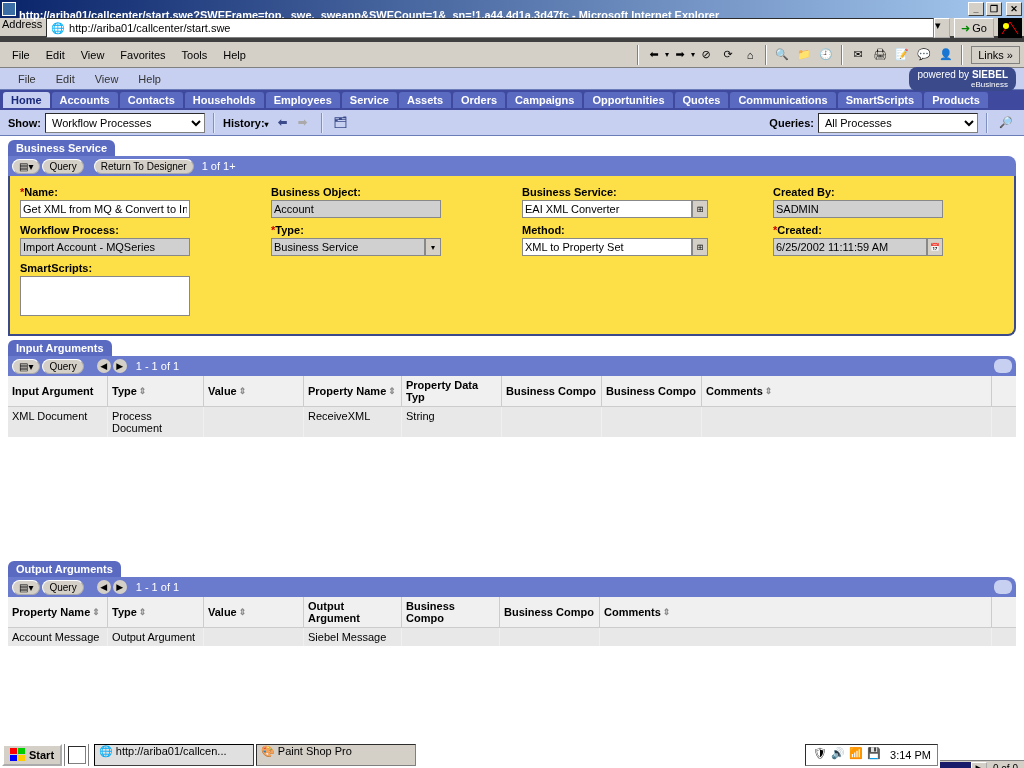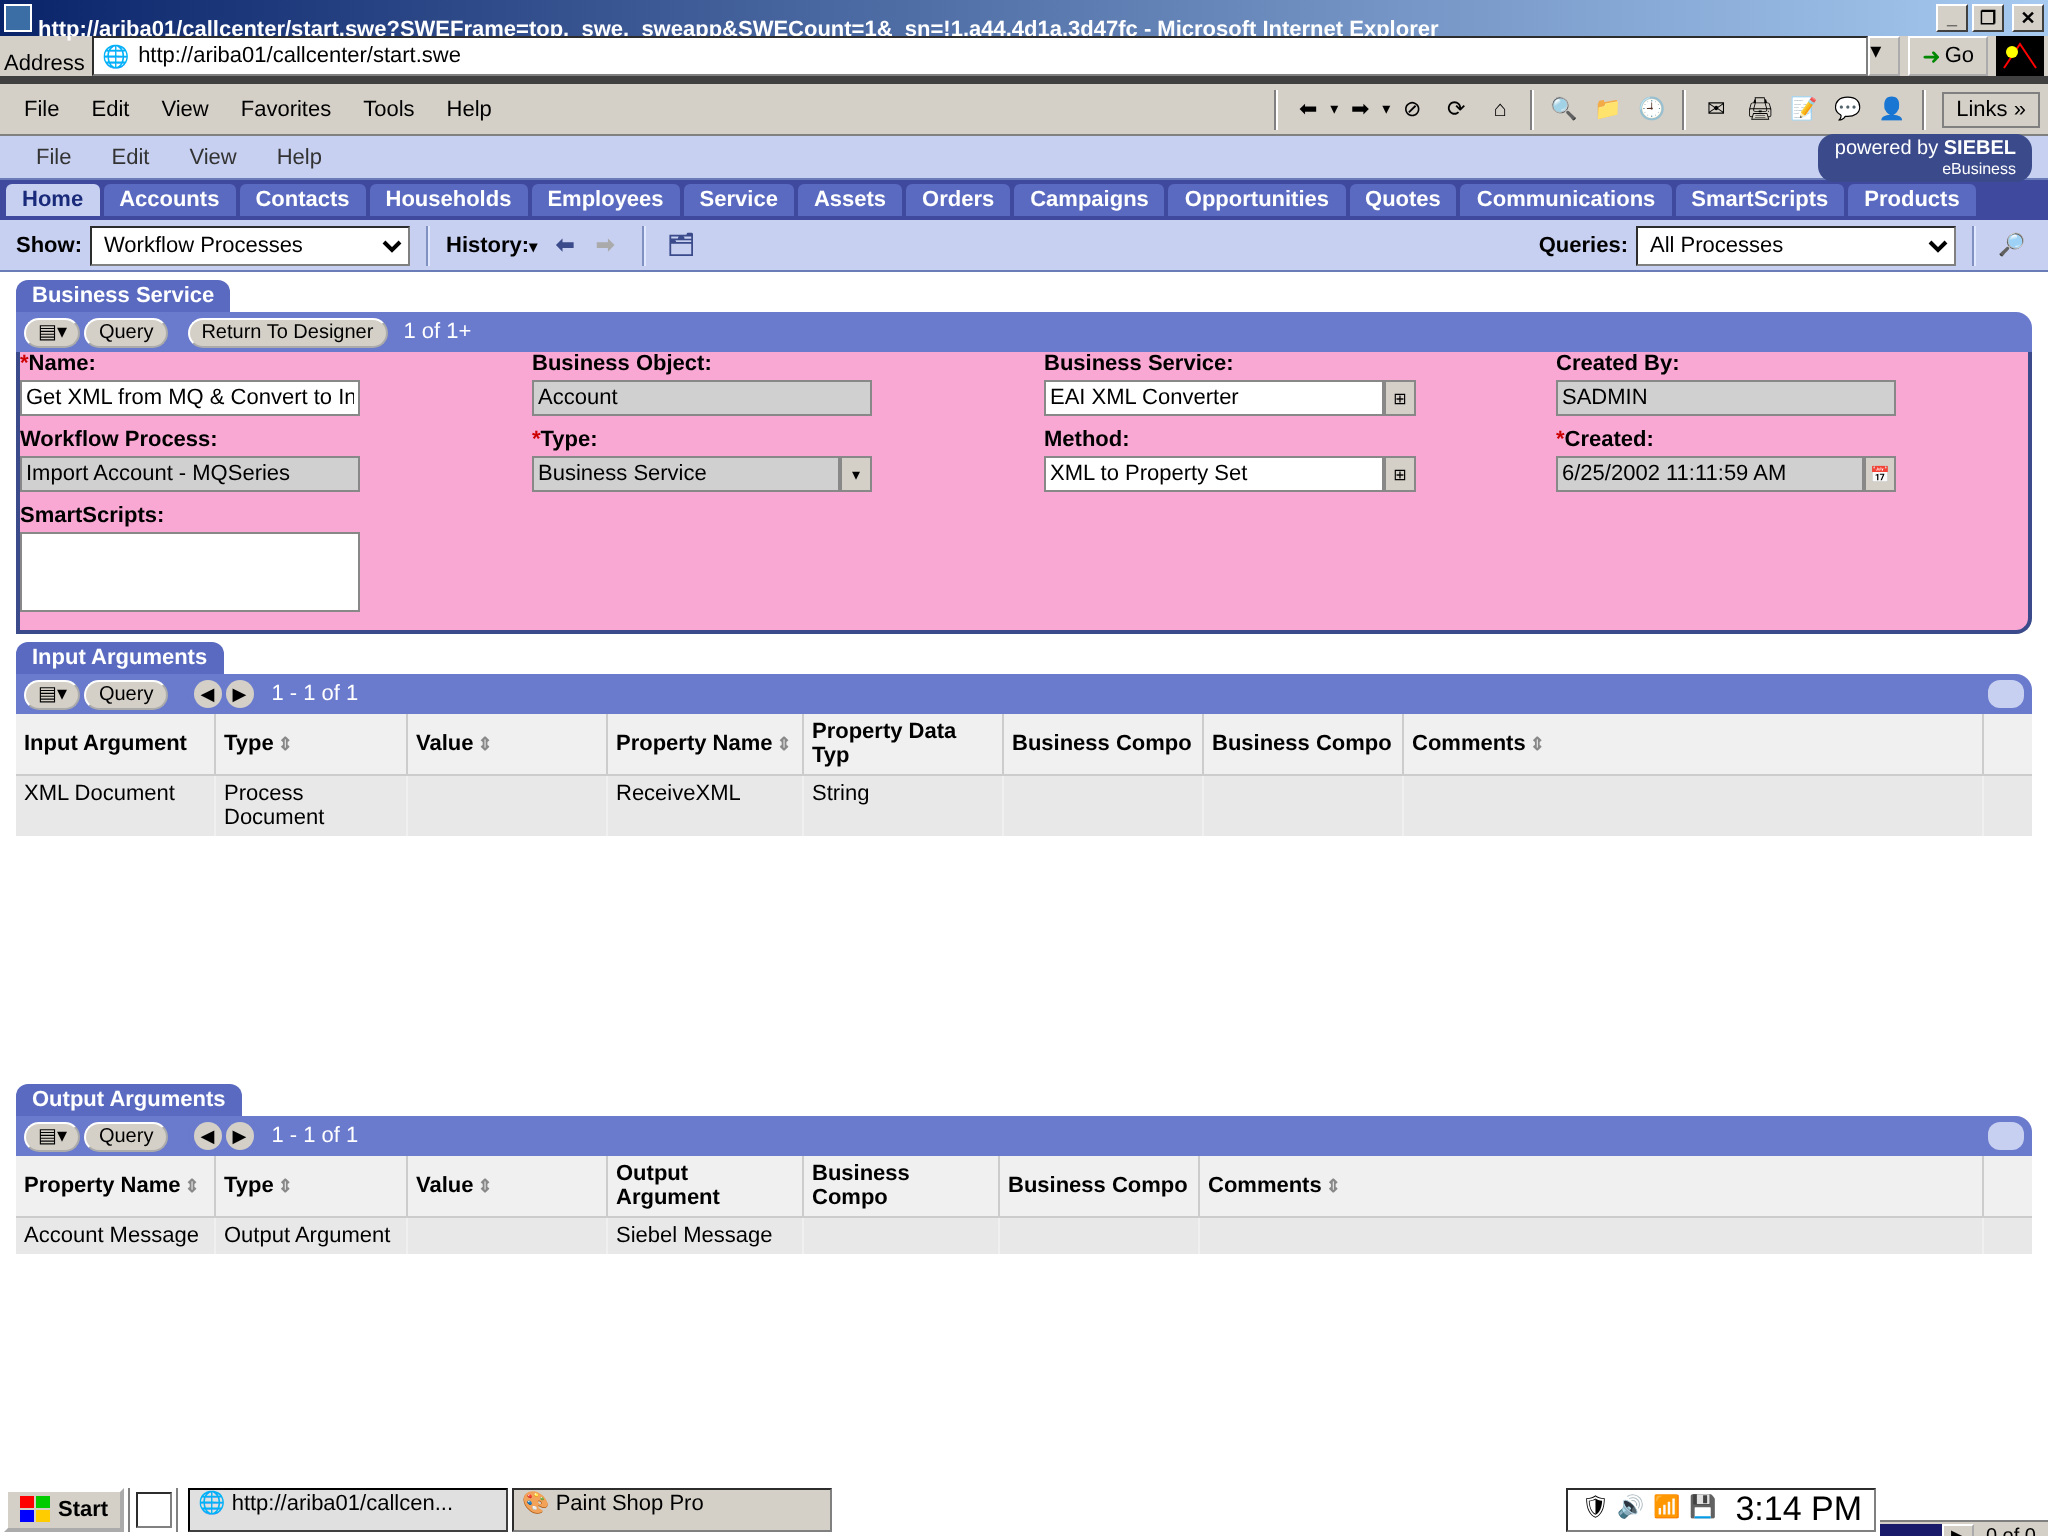--- a/index.html
+++ b/index.html
@@ -2,21 +2,21 @@
 <html><head>
 <meta charset="utf-8">
 <style>
 * { box-sizing: border-box; margin: 0; padding: 0; }
 body { font-family: Tahoma, Arial, sans-serif; font-size: 11px; background: #d4d0c8; width: 1024px; height: 768px; overflow: hidden; position: relative; }
 .titlebar { background: linear-gradient(to right, #0a246a, #a6caf0); color: #fff; height: 18px; display: flex; align-items: center; padding: 0 2px; font-weight: bold; }
 .titlebar-icon { width: 14px; height: 14px; background: #3a6ea5; margin-right: 3px; border: 1px solid #fff; }
 .titlebar-text { flex: 1; font-size: 11px; margin-top: 12px; }
 .titlebar-buttons { display: flex; gap: 2px; }
 .titlebar-btn { width: 16px; height: 14px; background: #d4d0c8; border: 1px solid #fff; border-right-color: #404040; border-bottom-color: #404040; font-size: 9px; text-align: center; cursor: pointer; color: #000; line-height: 12px; }
-.addressbar { background: #d4d0c8; height: 24px; display: flex; align-items: flex-end; border-bottom: 4px solid #404040; padding: 0 2px; }
+.addressbar { background: #d4d0c8; height: 24px; display: flex; align-items: flex-start; border-bottom: 6px solid #404040; padding: 0 2px; }
 .addressbar-label { font-size: 11px; margin-right: 4px; }
 .addressbar-input { flex: 1; height: 20px; background: #fff; border: 1px inset #808080; padding: 0 4px; display: flex; align-items: center; }
 .addressbar-dropdown { width: 16px; height: 20px; background: #d4d0c8; border: 1px outset #fff; cursor: pointer; }
 .go-btn { height: 20px; padding: 0 6px; background: #d4d0c8; border: 1px outset #fff; cursor: pointer; display: flex; align-items: center; margin-left: 4px; }
 .ie-logo { width: 24px; height: 20px; background: #000; margin-left: 4px; display: flex; align-items: center; justify-content: center; color: #fff; }
 .ie-menubar { background: #d4d0c8; height: 26px; display: flex; align-items: center; padding: 0 4px; border-bottom: 1px solid #808080; }
 .ie-menu-item { padding: 3px 8px; cursor: pointer; }
 .ie-toolbar-sep { width: 2px; height: 20px; border-left: 1px solid #808080; border-right: 1px solid #fff; margin: 0 4px; }
 .ie-toolbar-btn { width: 22px; height: 22px; display: inline-flex; align-items: center; justify-content: center; cursor: pointer; border: 1px solid transparent; }
 .ie-toolbar { display: flex; align-items: center; margin-left: auto; }
@@ -31,21 +31,21 @@
 .siebel-toolbar-label { font-weight: bold; margin-right: 4px; }
 .siebel-select { height: 20px; background: #fff; border: 1px inset #808080; padding: 0 2px; font-size: 11px; }
 .siebel-toolbar-sep { width: 2px; height: 20px; border-left: 1px solid #8090c0; border-right: 1px solid #e0e8ff; margin: 0 8px; }
 .nav-arrow { width: 20px; height: 18px; display: inline-flex; align-items: center; justify-content: center; cursor: pointer; color: #3a4a8a; font-weight: bold; }
 .content { background: #fff; height: 624px; overflow: hidden; }
 .applet { margin: 4px 8px; }
 .applet-header { background: #5a6ac0; color: #fff; font-weight: bold; padding: 2px 8px; border-radius: 6px 6px 0 0; display: inline-block; font-size: 11px; }
 .applet-toolbar { background: #6a7acc; height: 20px; display: flex; align-items: center; padding: 0 4px; border-radius: 0 8px 0 0; }
 .applet-btn { background: #d4d0c8; border: 1px outset #fff; padding: 1px 6px; cursor: pointer; font-size: 10px; margin-right: 2px; border-radius: 8px; height: 15px; display: inline-flex; align-items: center; }
 .applet-counter { color: #fff; margin-left: 6px; font-size: 11px; }
-.form-body { border: 2px solid #3a4a8a; border-top: none; background: #f9a8d4; display: flex; gap: 20px; border-radius: 0 0 8px 0; }
+.form-body { border: 2px solid #3a4a8a; border-top: none; padding: 10px; background: #fde047; display: flex; gap: 20px; border-radius: 0 0 8px 0; }
 .form-col { flex: 1; }
 .form-row { margin-bottom: 6px; }
 .form-label { font-weight: bold; font-size: 11px; display: block; margin-bottom: 2px; }
 .req { color: #c00; }
 .form-input { width: 170px; height: 18px; background: #fff; border: 1px solid #888; padding: 0 2px; font-size: 11px; }
 .form-input.gray { background: #d0d0d0; }
 .form-input-wrap { position: relative; display: inline-flex; }
 .form-input-btn { width: 16px; height: 18px; background: #d4d0c8; border: 1px solid #888; cursor: pointer; font-size: 8px; display: flex; align-items: center; justify-content: center; }
 .form-textarea { width: 170px; height: 40px; background: #fff; border: 1px solid #888; resize: none; }
 .list-body { border-top: none; }
@@ -63,21 +63,21 @@
 .hscroll-btn { width: 16px; height: 14px; background: #d4d0c8; border: 1px outset #fff; cursor: pointer; font-size: 9px; text-align: center; }
 .hscroll-track { flex: 1; height: 14px; background: #1a1a6a; }
 .hscroll-count { padding: 0 6px; font-size: 10px; }
 .taskbar { height: 28px; background: #ffffff; display: flex; align-items: center; border-top: 2px solid #fff; padding: 0 2px; position: absolute; bottom: 0; width: 940px; }
 .start-btn { height: 22px; background: #d4d0c8; border: 2px outset #fff; padding: 0 6px; cursor: pointer; font-weight: bold; display: flex; align-items: center; }
 .task-btn { height: 22px; background: #d4d0c8; border: 1px inset #808080; padding: 0 4px; cursor: pointer; margin-left: 2px; font-size: 11px; width: 160px; text-align: left; overflow: hidden; white-space: nowrap; }
 .task-btn.active { border: 1px inset #404040; background: #e0e0e0; }
 .tasksep { width: 2px; height: 22px; border-left: 1px solid #808080; border-right: 1px solid #fff; margin: 0 2px; }
 .systray { margin-left: auto; border: 1px inset #808080; height: 22px; display: flex; align-items: center; padding: 0 6px; }
 .systray-icon { width: 16px; height: 16px; margin: 0 1px; display: inline-block; }
-.clock { margin-left: 6px; font-size: 17px; }
+.clock { margin-left: 6px; font-size: 11px; }
 svg { display: block; }
 </style>
 </head>
 <body>
 
 <div class="titlebar">
   <div class="titlebar-icon"></div>
   <div class="titlebar-text">http://ariba01/callcenter/start.swe?SWEFrame=top._swe._sweapp&amp;SWECount=1&amp;_sn=!1.a44.4d1a.3d47fc - Microsoft Internet Explorer</div>
   <div class="titlebar-buttons">
     <div class="titlebar-btn">_</div>

